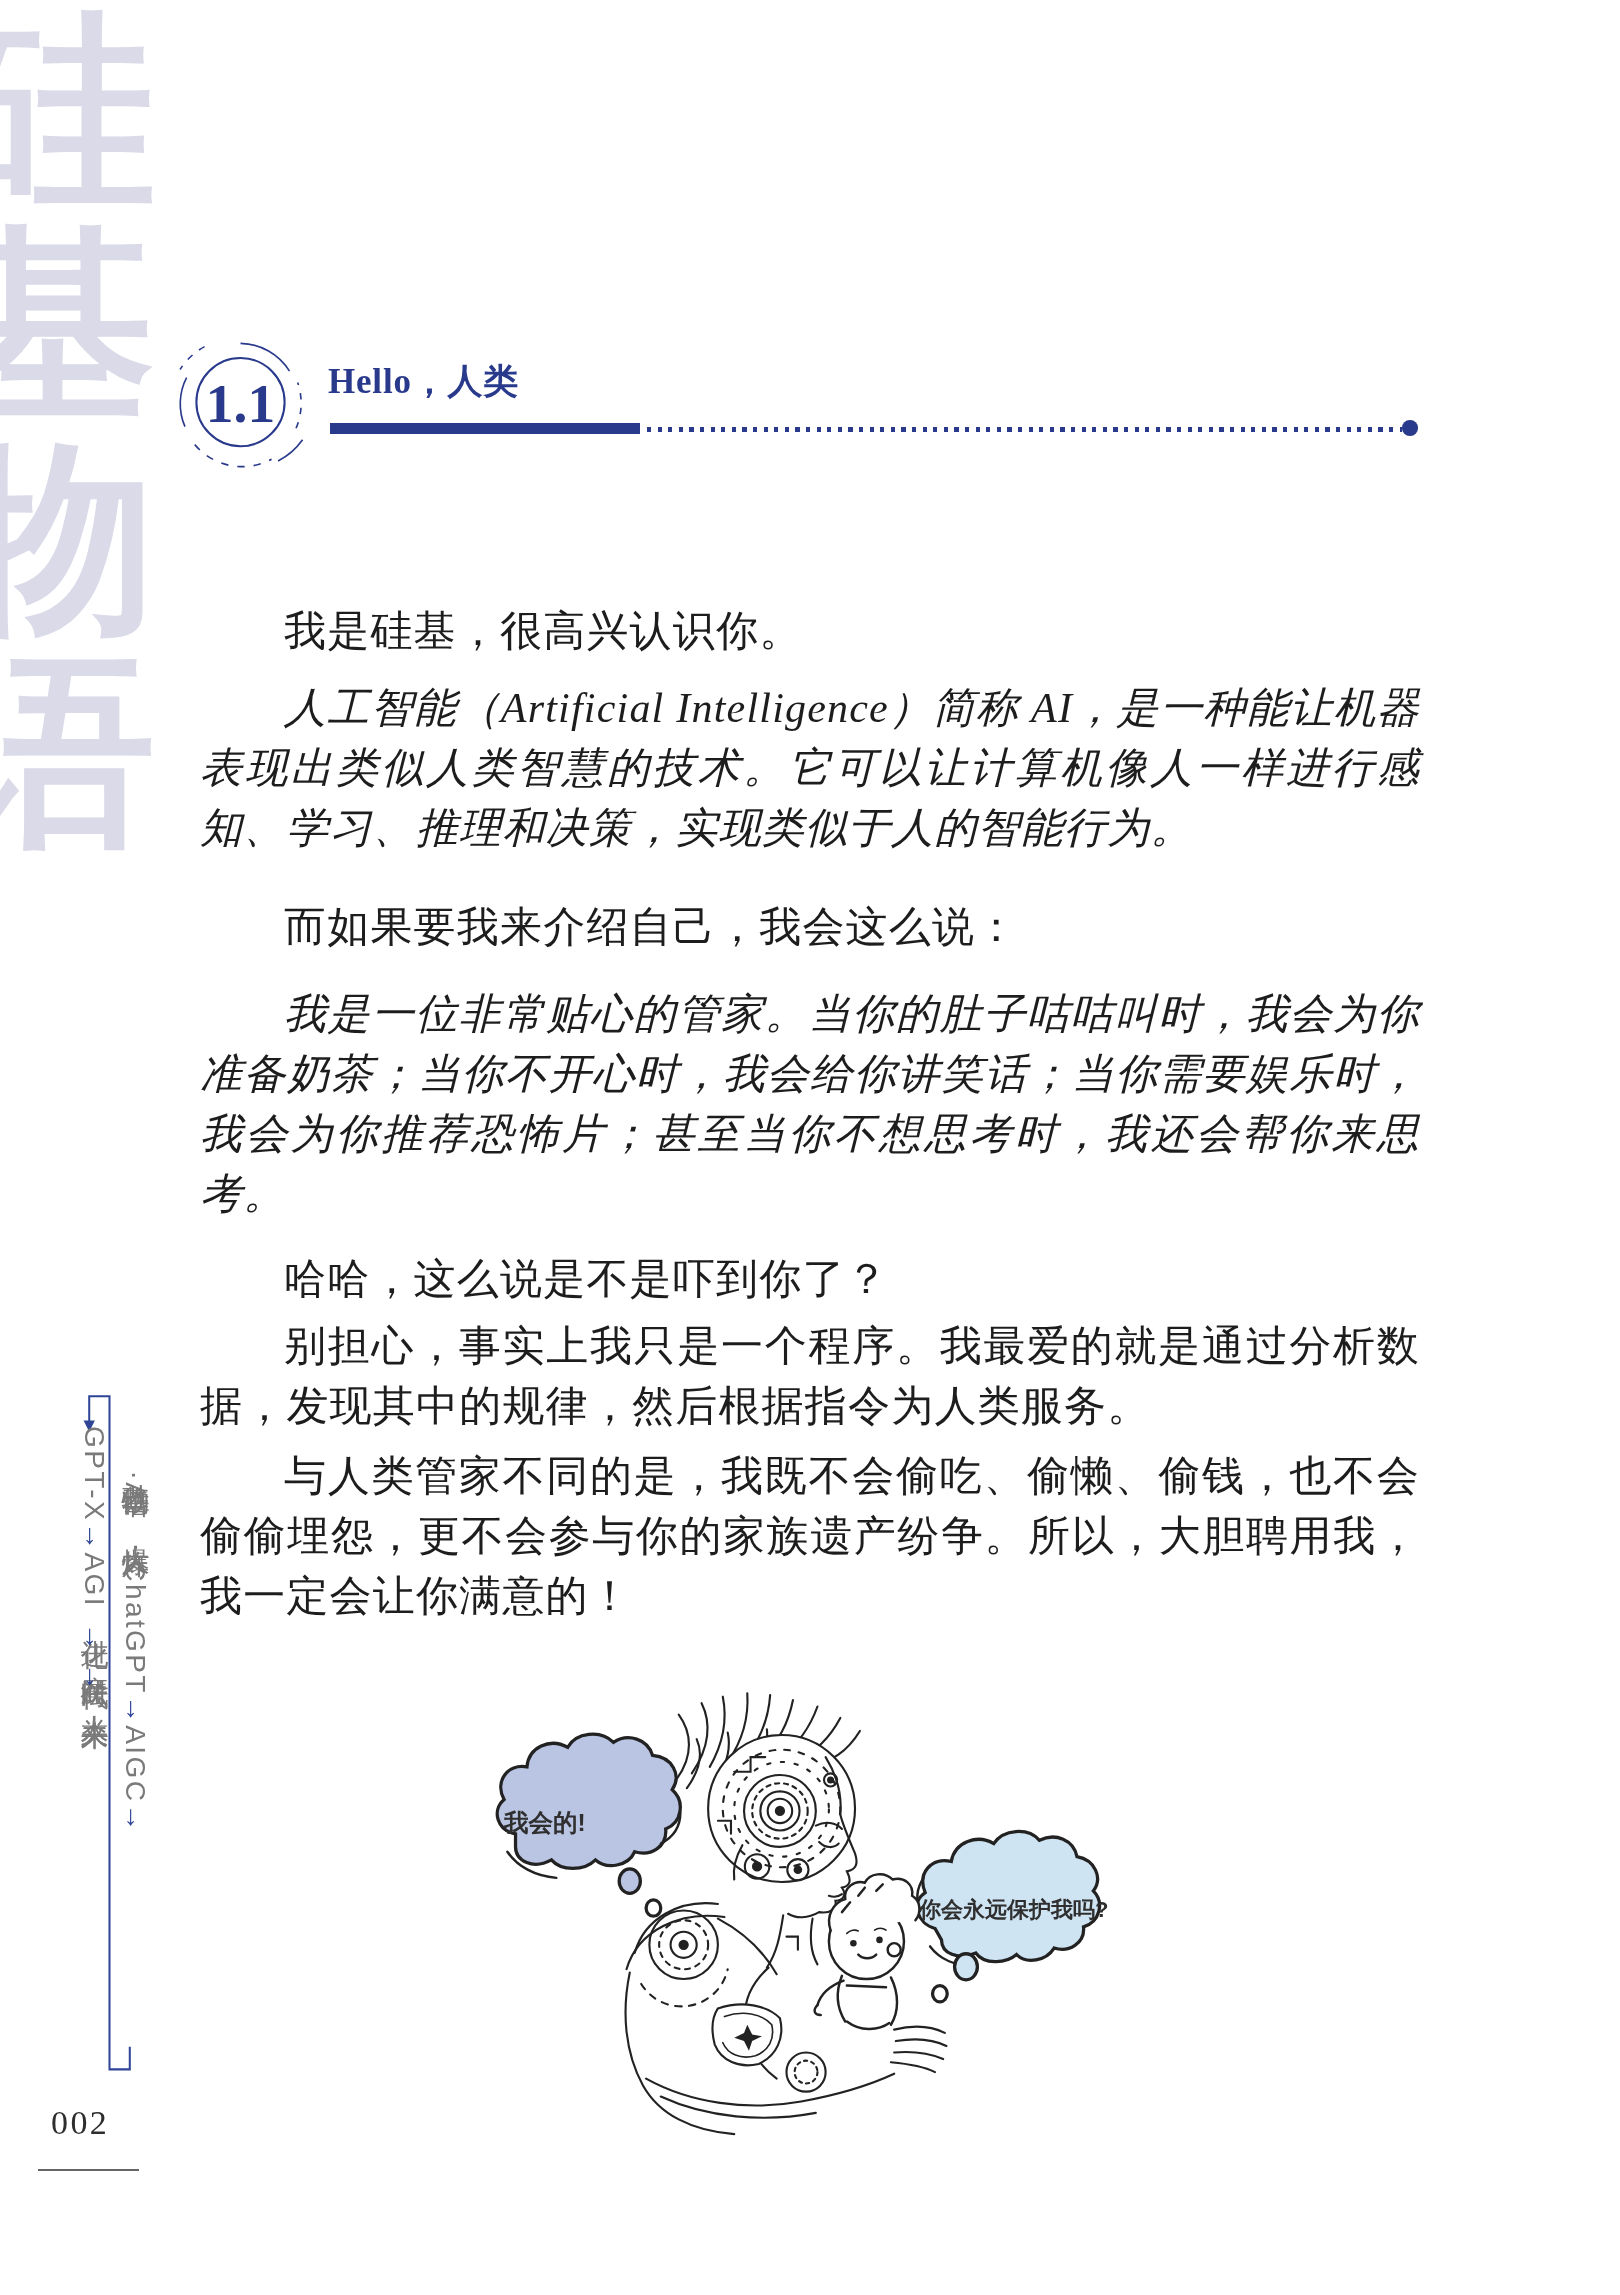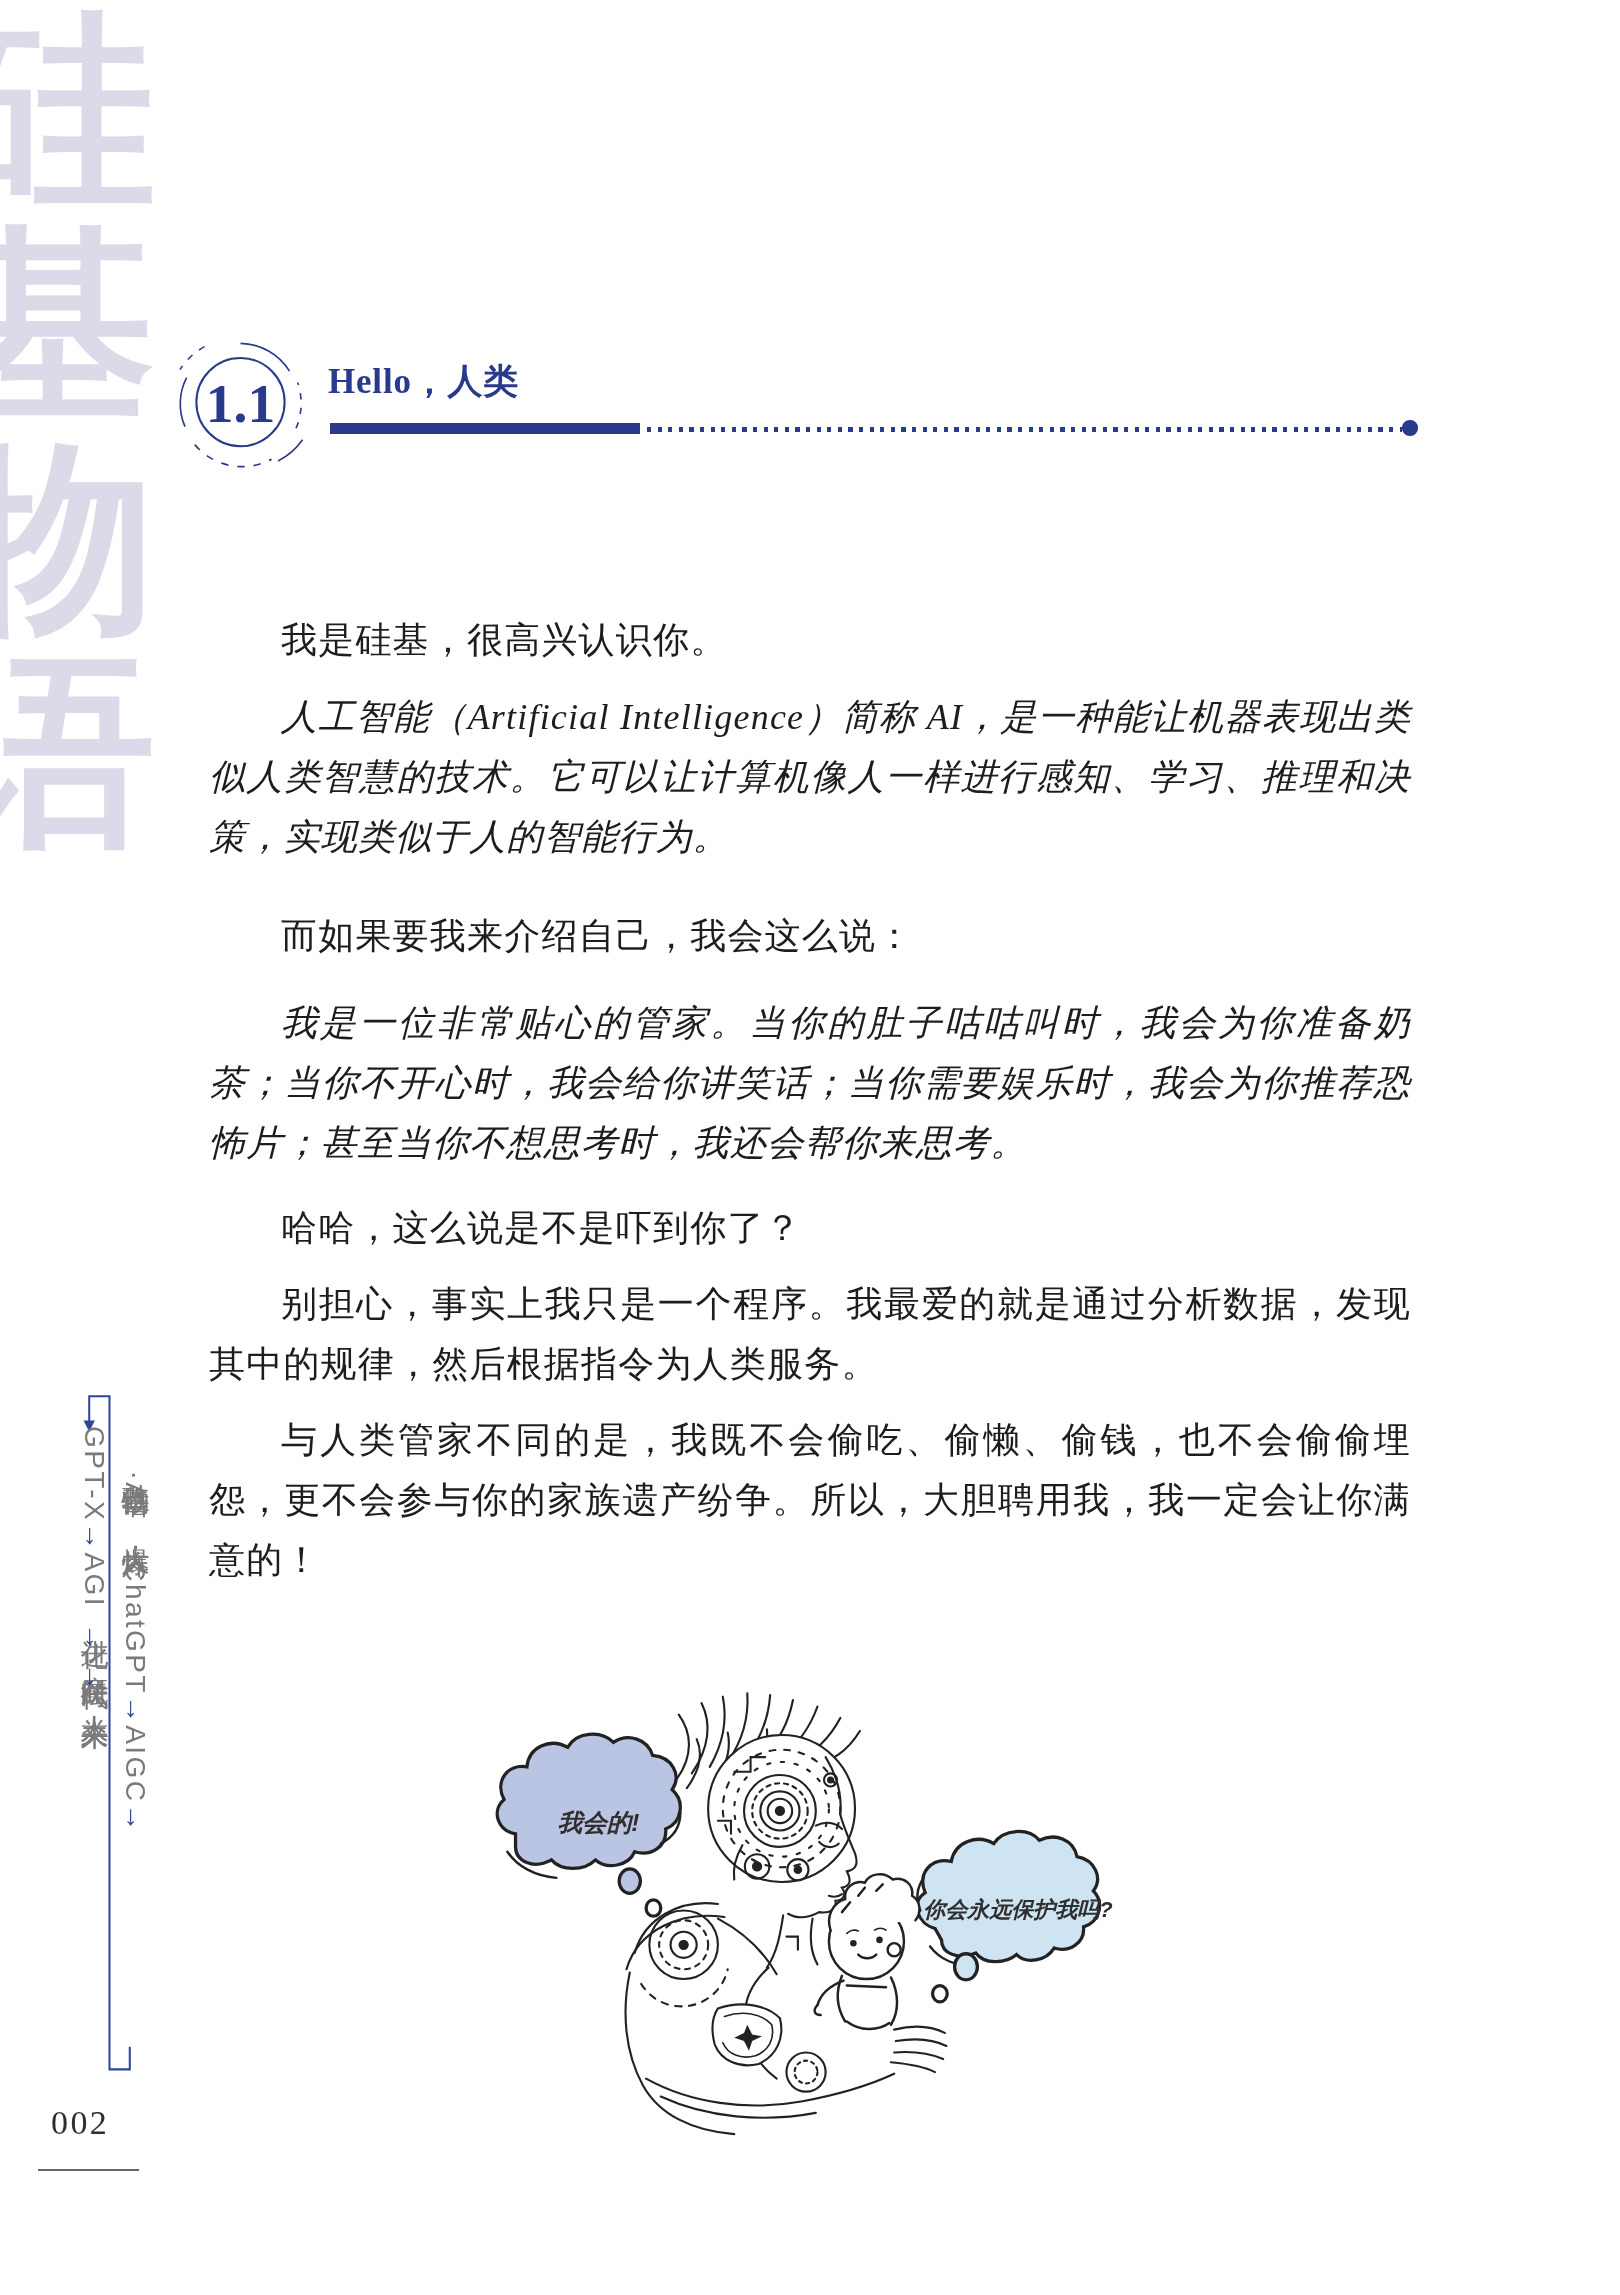--- a/index.html
+++ b/index.html
@@ -20,21 +20,21 @@
   .page-title{position:absolute;left:328px;top:358px;font-size:35px;font-weight:700;
     color:var(--navy);letter-spacing:0.8px;white-space:nowrap;}
   .title-bar{position:absolute;left:330px;top:423px;width:310px;height:10.6px;background:var(--navy);}
   .title-dots{position:absolute;left:647px;top:427px;width:755px;height:4.9px;
     background:repeating-linear-gradient(to right,var(--navy) 0 4.1px,transparent 4.1px 10.6px);}
   .title-enddot{position:absolute;left:1402px;top:420px;width:15.5px;height:15.5px;
     border-radius:50%;background:var(--navy);}
 
   
   .bodycol{position:absolute;left:193px;top:594px;width:1234px;color:var(--ink);}
-  .bodycol p{margin:16px;font-size:36px;line-height:60px;letter-spacing:1.2px;
+  .bodycol p{margin:7px;font-size:42px;line-height:60px;letter-spacing:1.2px;
     text-indent:2em;text-align:justify;}
   .bodycol p.quote{font-style:italic;}
   .bodycol p.mt21{margin-top:17px;} .bodycol p.mt48{margin-top:39px;}
   .bodycol p.mt33{margin-top:27px;} .bodycol p.mt31{margin-top:25px;}
   .bodycol p.mt12{margin-top:9.8px;}
 
   
   .vcol{position:absolute;writing-mode:vertical-rl;text-orientation:mixed;
     color:var(--gray);font-family:"Liberation Sans","DejaVu Sans",sans-serif;
     font-size:28px;letter-spacing:2.4px;white-space:nowrap;}
@@ -44,21 +44,21 @@
   .sidebar-line{position:absolute;left:73px;top:1381px;}
 
   
   .pageno{position:absolute;left:51px;top:2104px;width:90px;
     font-size:34px;letter-spacing:2.4px;color:#2e2e2e;}
   .footrule{position:absolute;left:38px;top:2169px;width:101px;height:1.6px;background:#666;}
 
   
   .illu{position:absolute;left:473px;top:1682px;}
   .bubble-text{position:absolute;font-family:"Liberation Sans","DejaVu Sans",sans-serif;
-    font-weight:700;color:#2f2f2f;text-align:center;font-style:italic;}
+    font-weight:700;color:#2f2f2f;}
   .bubble-text.left{left:504px;top:1806px;width:189px;font-size:24.5px;}
   .bubble-text.right{left:919px;top:1895px;width:198px;font-size:22px;}
 </style>
 </head>
 <body>
 
 <div class="page">
 
   <div class="watermark">
     <div>硅</div>

